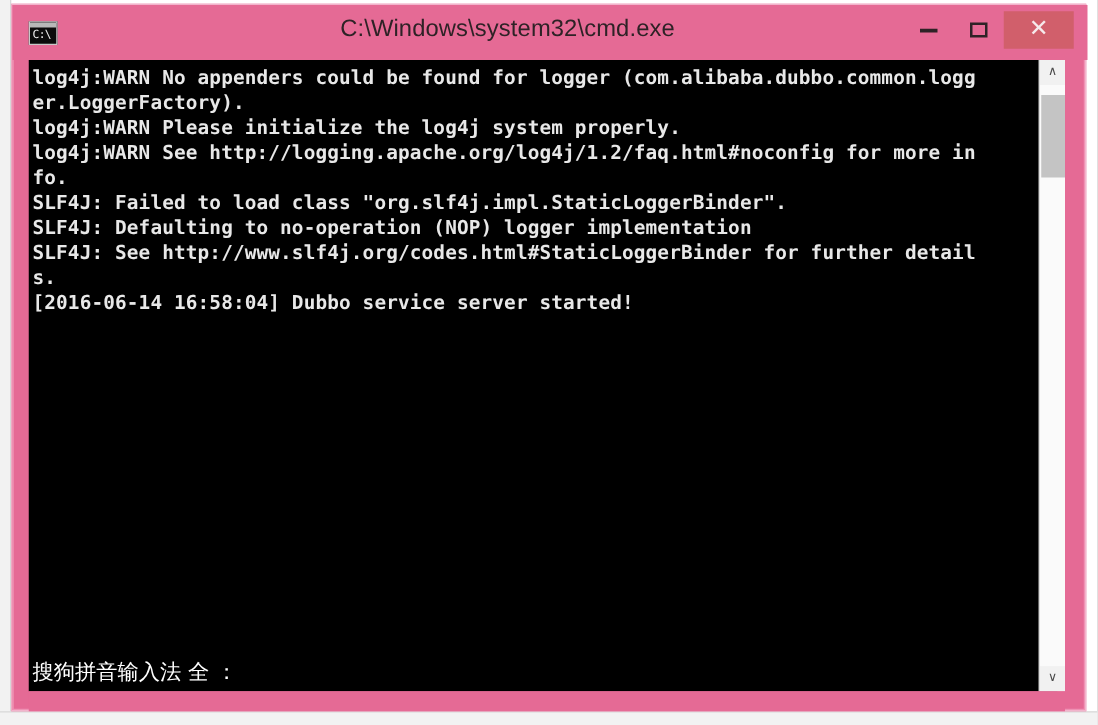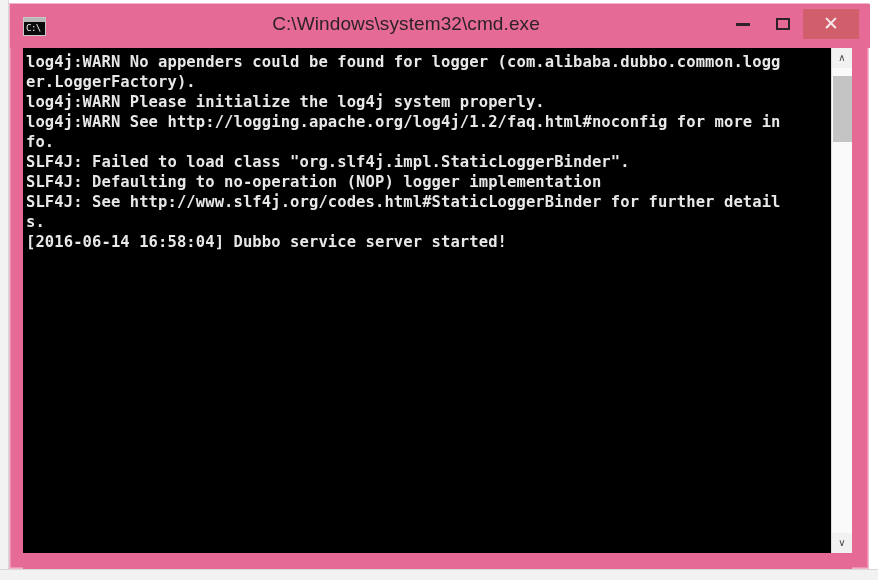--- a/index.html
+++ b/index.html
@@ -271,20 +271,21 @@
       <div class="win-btn" id="btn-maximize">
         <span class="glyph-max"></span>
       </div>
       <div class="win-btn" id="btn-close">
         <span class="glyph-close">✕</span>
       </div>
     </div>
 
     <div id="console-area">
       <div id="console-text"><div class="line">log4j:WARN No appenders could be found for logger (com.alibaba.dubbo.common.logg</div><div class="line">er.LoggerFactory).</div><div class="line">log4j:WARN Please initialize the log4j system properly.</div><div class="line">log4j:WARN See http://logging.apache.org/log4j/1.2/faq.html#noconfig for more in</div><div class="line">fo.</div><div class="line">SLF4J: Failed to load class "org.slf4j.impl.StaticLoggerBinder".</div><div class="line">SLF4J: Defaulting to no-operation (NOP) logger implementation</div><div class="line">SLF4J: See http://www.slf4j.org/codes.html#StaticLoggerBinder for further detail</div><div class="line">s.</div><div class="line">[2016-06-14 16:58:04] Dubbo service server started!</div></div>
+      <div id="ime-bar">搜狗拼音输入法 全 ：</div>
     </div>
 
     <div id="scrollbar">
       <div id="sb-track"></div>
       <div class="sb-btn" id="sb-up">∧</div>
       <div id="sb-thumb"></div>
       <div class="sb-btn" id="sb-down">∨</div>
     </div>
 
     <div id="console-bottom-pad"></div>

